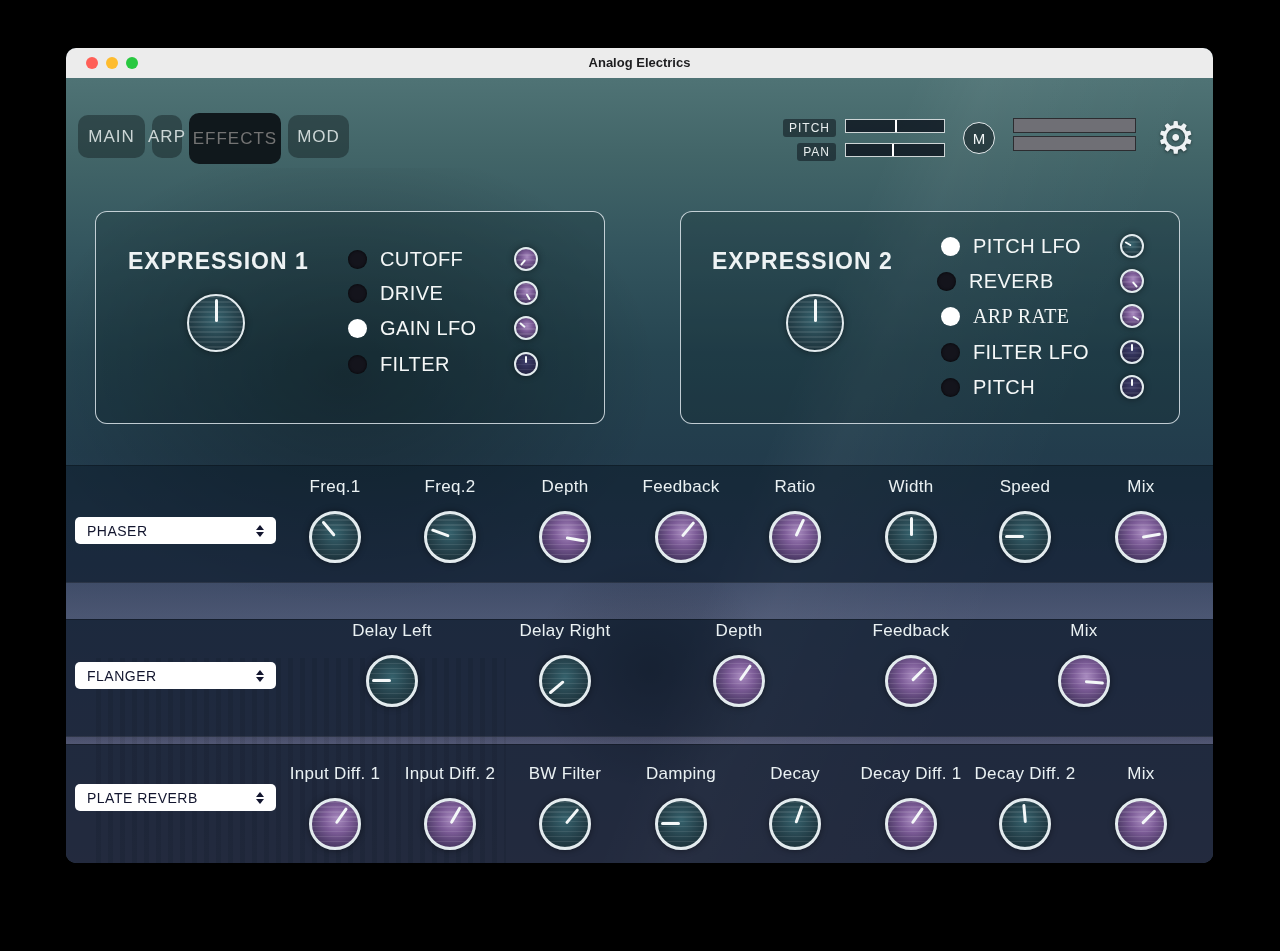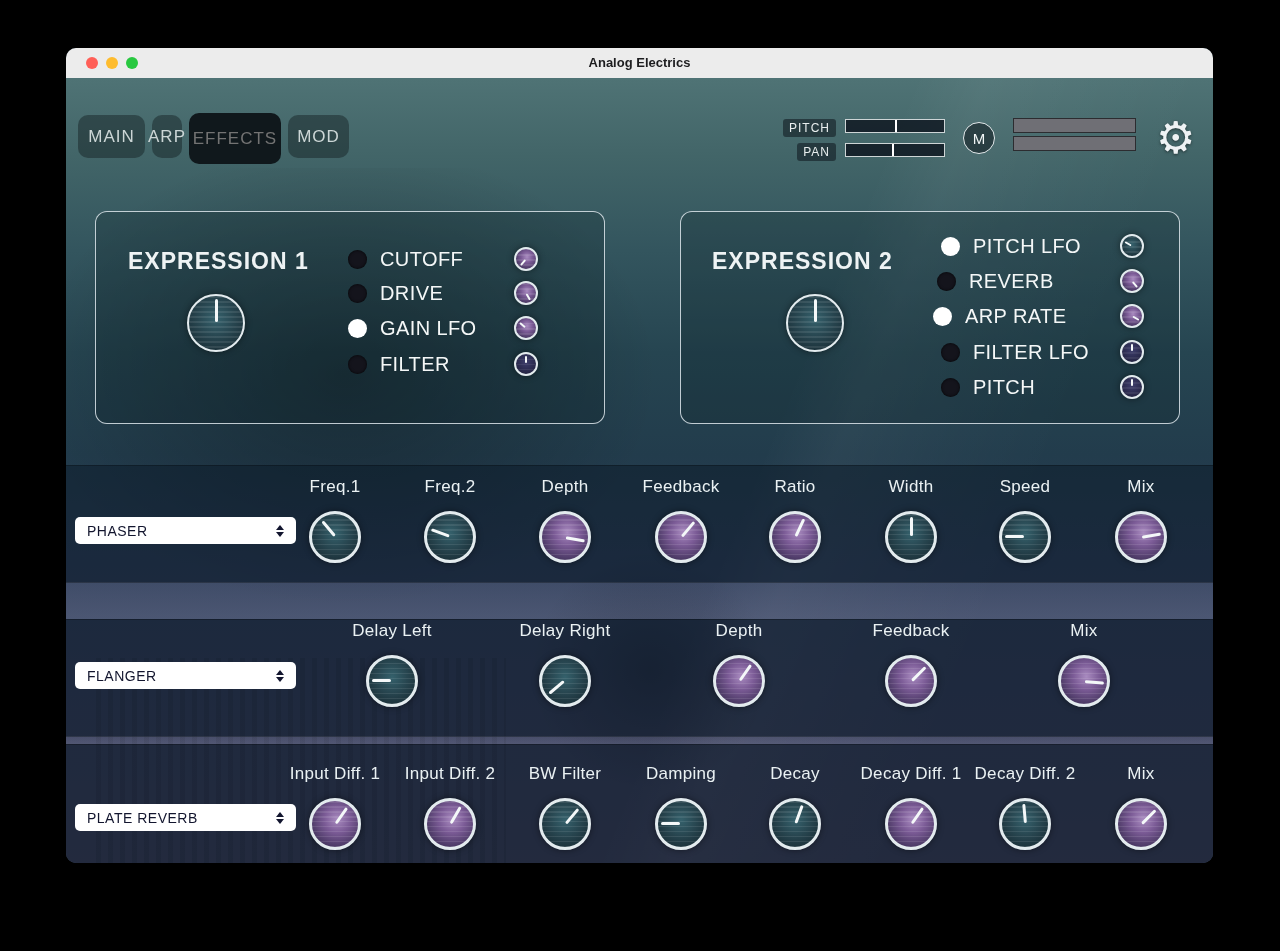--- a/index.html
+++ b/index.html
@@ -79,21 +79,21 @@
   .knob.indigo{background:
       repeating-linear-gradient(180deg,rgba(255,255,255,.07) 0 1.5px,rgba(255,255,255,0) 1.5px 5px),
       radial-gradient(circle at 50% 40%,#3d3d6b 0%,#2a2a4d 60%,#1b1b33 100%);}
   
   .band{position:absolute;left:0;width:1147px;}
   .band.dark{background:rgba(12,26,40,.52);border-top:1px solid rgba(0,0,0,.25);border-bottom:1px solid rgba(0,0,0,.25);}
   .band.sep{background:linear-gradient(180deg,rgba(150,160,190,.18),rgba(150,160,190,.28));}
   .fx-unit{position:absolute;width:110px;text-align:center;}
   .fx-label{font-size:17px;line-height:22px;color:#eaf1f3;letter-spacing:.3px;white-space:nowrap;}
   .fx-unit .knob{position:relative;display:block;margin:13px auto 0;}
-  .fx-select{position:absolute;left:9px;width:221px;height:27px;box-sizing:border-box;background:#ffffff;border-radius:5px;
+  .fx-select{position:absolute;left:9px;width:201px;height:27px;box-sizing:border-box;background:#ffffff;border-radius:5px;
              display:flex;align-items:center;color:#12152e;font-size:14px;letter-spacing:.5px;padding:0 12px;}
   .fx-select .lbl{flex:1;}
   .dd-arrows{display:inline-flex;flex-direction:column;align-items:center;gap:2px;}
   .dd-arrows::before{content:"";border-left:4px solid transparent;border-right:4px solid transparent;border-bottom:5px solid #12152e;}
   .dd-arrows::after{content:"";border-left:4px solid transparent;border-right:4px solid transparent;border-top:5px solid #12152e;}
 </style>
 </head>
 <body>
 
 <div class="window">
@@ -191,21 +191,21 @@
       </div>
 
       <div class="exp-row" style="left:256px;top:55px;">
         <span class="radio"></span>
         <span class="exp-opt-label">REVERB</span>
       </div>
       <div class="knob mini purple" style="left:439px;top:57px;">
         <div class="ptr" style="transform: rotate(140deg);"></div>
       </div>
 
-      <div class="exp-row" style="left:252px;top:90px;">
+      <div class="exp-row" style="left:260px;top:90px;font-family:Liberation Serif, serif;">
         <span class="radio selected"></span>
         <span class="exp-opt-label">ARP RATE</span>
       </div>
       <div class="knob mini purple" style="left:439px;top:92px;">
         <div class="ptr" style="transform: rotate(120deg);"></div>
       </div>
 
       <div class="exp-row" style="left:260px;top:126px;">
         <span class="radio"></span>
         <span class="exp-opt-label">FILTER LFO</span>
@@ -310,21 +310,21 @@
           <div class="ptr" style="transform: rotate(45deg);"></div>
         </div>
     </div>
     <div class="fx-unit" style="left:963px;top:542px;">
       <div class="fx-label">Mix</div>
       <div class="knob k52 purple">
           <div class="ptr" style="transform: rotate(95deg);"></div>
         </div>
     </div>
 
-    <div class="fx-select" style="top:726px;">
+    <div class="fx-select" style="top:706px;">
       <span class="lbl">PLATE REVERB</span>
       <span class="dd-arrows"></span>
     </div>
     <div class="fx-unit" style="left:214px;top:685px;">
       <div class="fx-label">Input Diff. 1</div>
       <div class="knob k52 purple">
           <div class="ptr" style="transform: rotate(35deg);"></div>
         </div>
     </div>
     <div class="fx-unit" style="left:329px;top:685px;">

